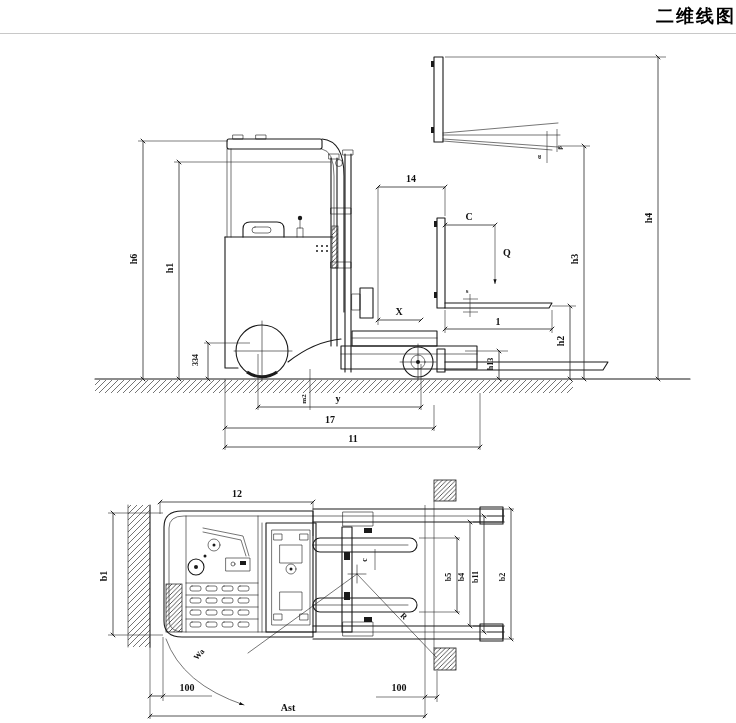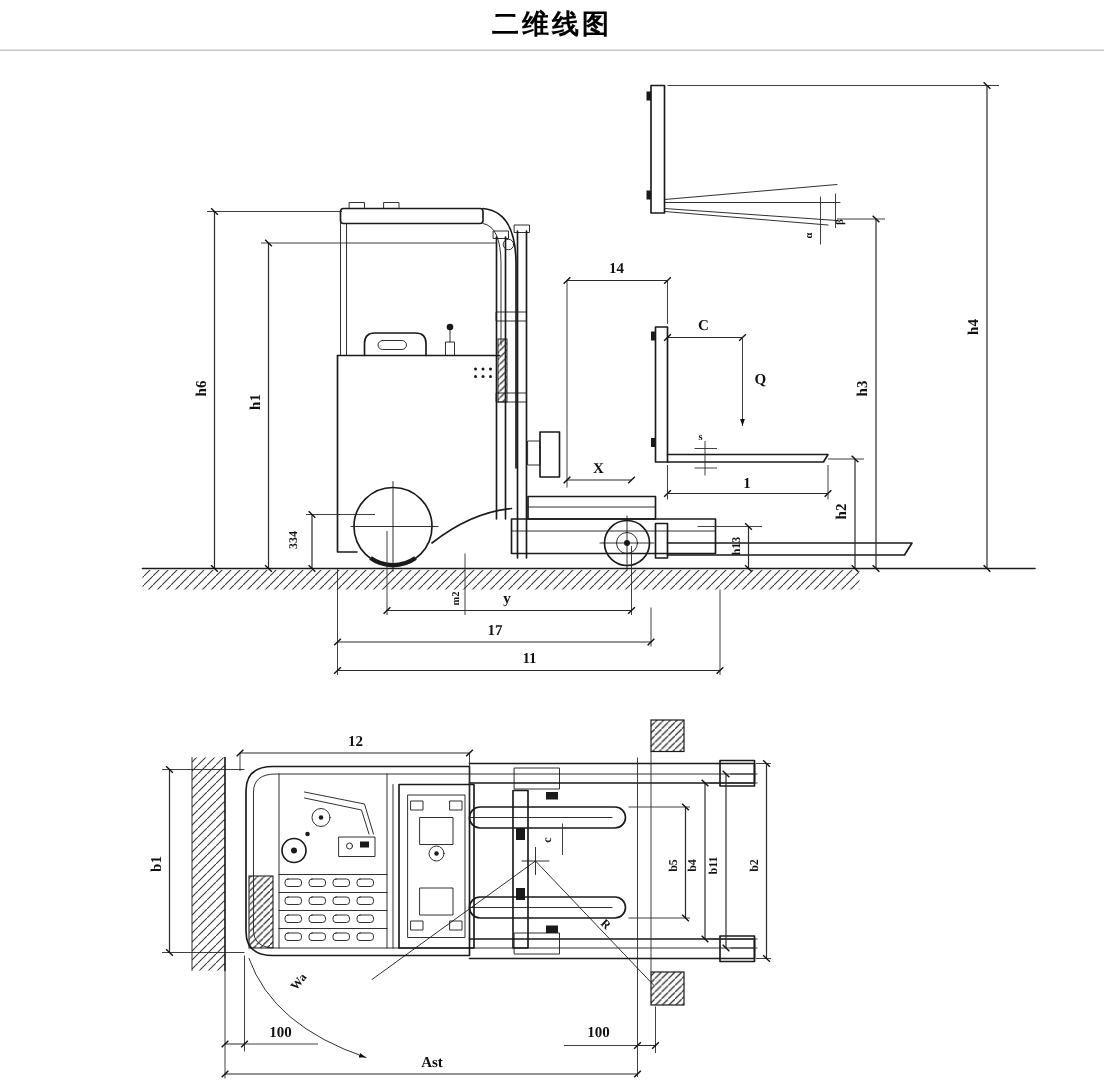--- a/index.html
+++ b/index.html
@@ -1,18 +1,18 @@
 <!DOCTYPE html>
 <html><head>
 <meta charset="utf-8">
 <style>
   html,body{margin:0;padding:0;background:#ffffff;}
   .page{position:relative;width:736px;height:723px;background:#fff;overflow:hidden;
         font-family:"DejaVu Sans",sans-serif;}
-  .page-title{position:absolute;top:4px;left:0;width:100%;text-align:center;
+  .page-title{position:absolute;top:4px;left:0;width:100%;text-align:right;
         font-size:18px;font-weight:bold;color:#000;letter-spacing:2px;
         font-family:"DejaVu Sans","Liberation Sans",sans-serif;}
   .title-sep{position:absolute;top:33px;left:0;width:736px;height:0;
         border-top:1px solid #c8c8c8;}
   svg{position:absolute;top:0;left:0;}
   
   .o{fill:none;stroke:#1a1a1a;stroke-width:1.1;stroke-linejoin:round;stroke-linecap:round;}
   .t{fill:none;stroke:#1a1a1a;stroke-width:.6;stroke-linejoin:round;stroke-linecap:round;}
   .f{fill:#1a1a1a;stroke:none;}
   

